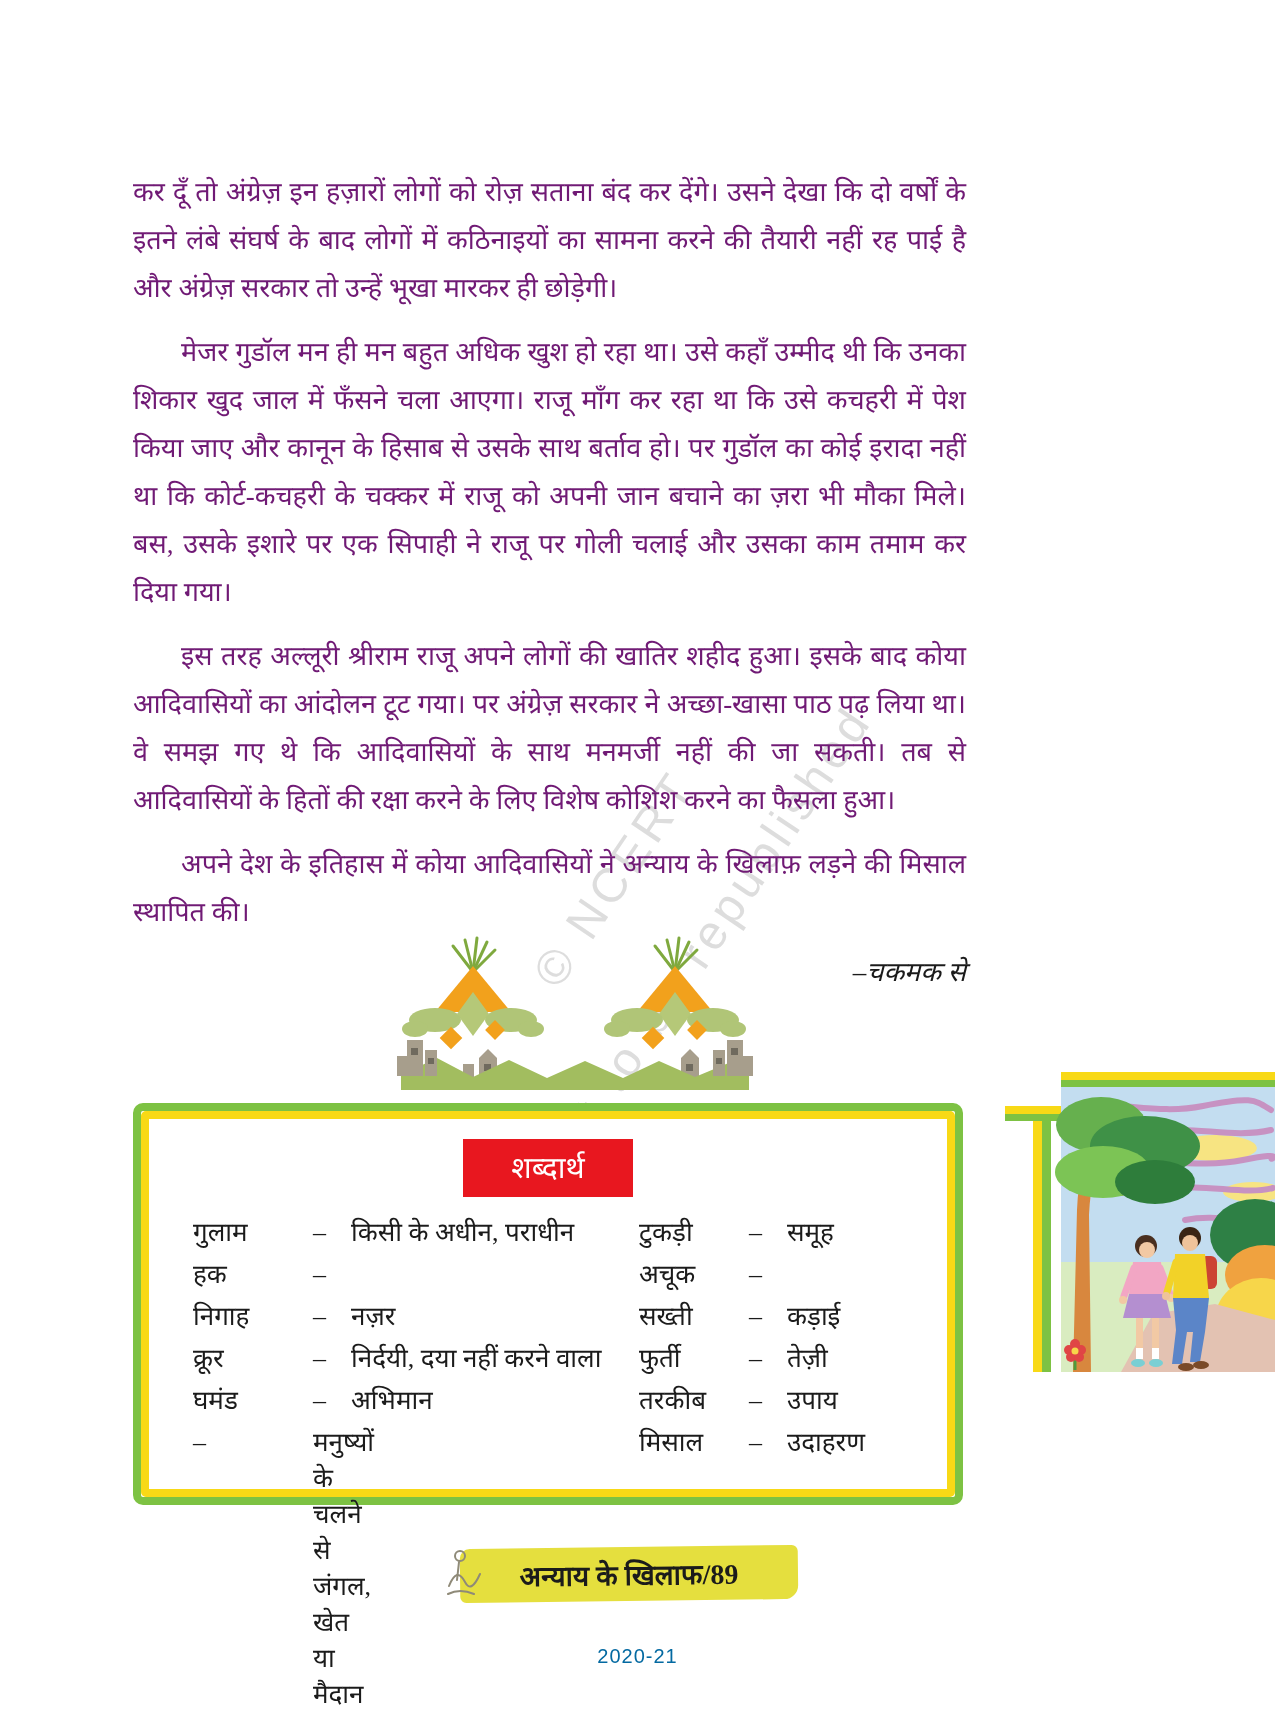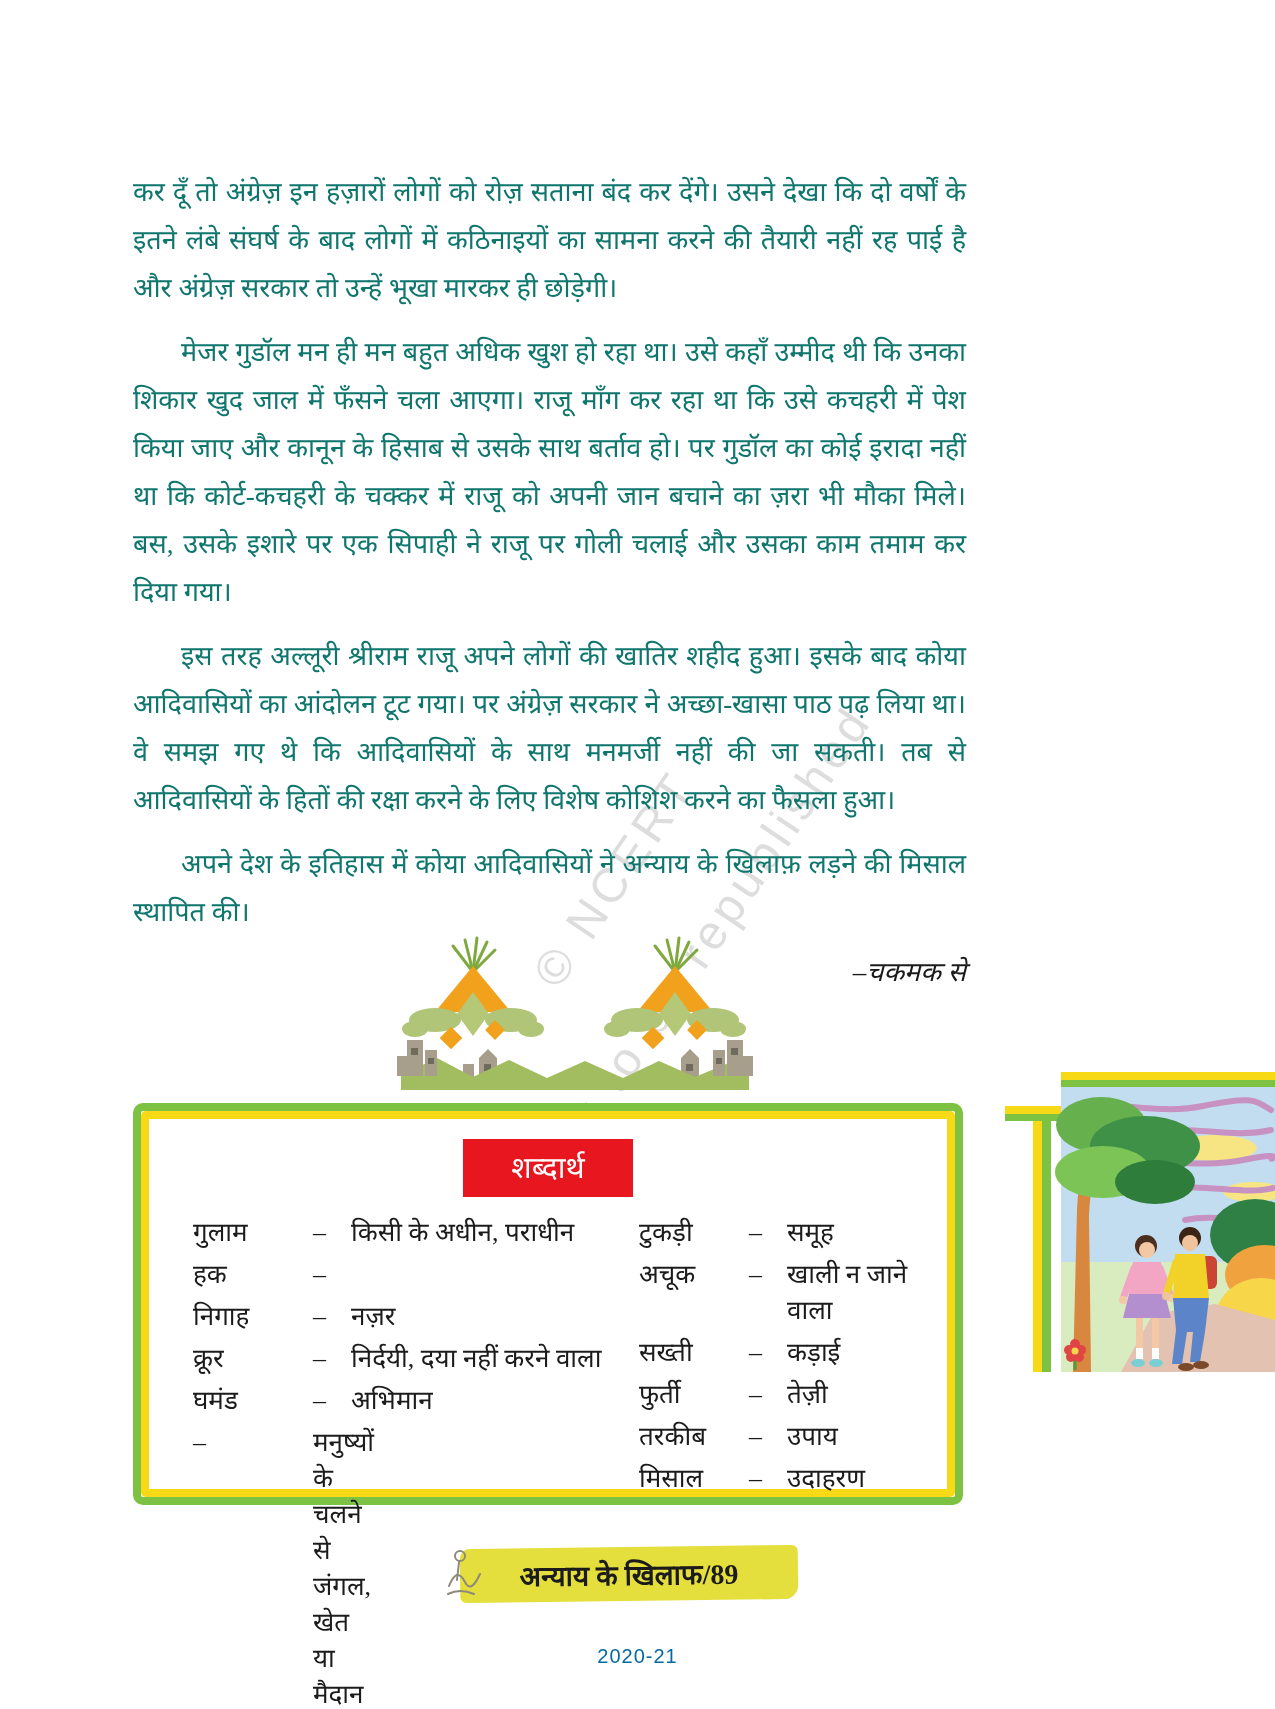--- a/index.html
+++ b/index.html
@@ -12,21 +12,21 @@
   .watermark {
     position:absolute; left:310px; top:800px; width:700px; z-index:0;
     transform:rotate(-56deg); text-align:center; pointer-events:none;
     color:#bcbcbc; opacity:.5; font-size:48px; letter-spacing:5px;
     line-height:110px; font-family:"Liberation Sans",sans-serif;
   }
   
   .story { position:absolute; left:133px; top:168px; width:833px; z-index:1; }
   .story p {
     margin:0 0 16px 0; font-size:27px; line-height:48px;
-    text-align:justify; color:#0f766e;
+    text-align:justify; color:#701a75;
   }
   .story p.indent { text-indent:48px; }
   .attribution { text-align:right; font-size:27px; font-style:italic; margin-top:2px; }
   
   .exercise-banner { position:absolute; left:395px; top:880px; width:360px; height:215px; z-index:1; }
   .exercise-banner svg { position:absolute; left:0; top:0; }
   .exercise-heading {
     position:absolute; left:0; right:0; top:138px; text-align:center;
     font-size:38px; font-weight:bold; color:#1e9cd7; z-index:2;
     font-family:"Liberation Serif","DejaVu Serif",serif;
@@ -182,21 +182,20 @@
         </div>
         <div class="g-col-right">
           <div class="g-row">
             <span class="g-word">टुकड़ी</span>
             <span class="g-dash">–</span>
             <span class="g-meaning">समूह</span>
           </div>
           <div class="g-row">
             <span class="g-word">अचूक</span>
             <span class="g-dash">–</span>
-            <span class="g-meaning">खाली न जाने वाला</span>
           </div>
           <div class="g-row">
             <span class="g-word">सख्ती</span>
             <span class="g-dash">–</span>
             <span class="g-meaning">कड़ाई</span>
           </div>
           <div class="g-row">
             <span class="g-word">फुर्ती</span>
             <span class="g-dash">–</span>
             <span class="g-meaning">तेज़ी</span>

